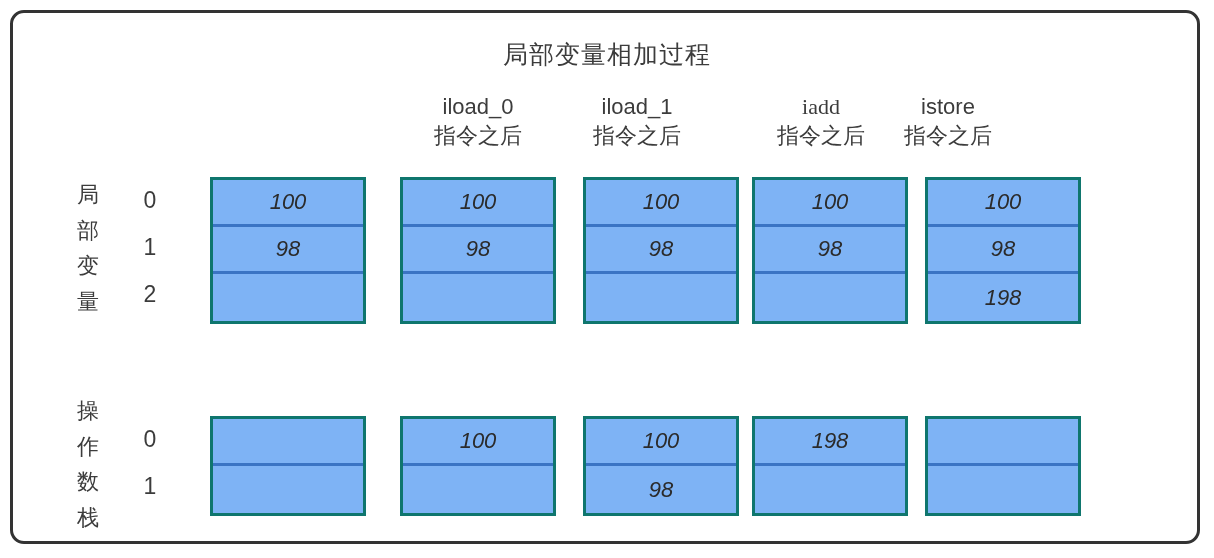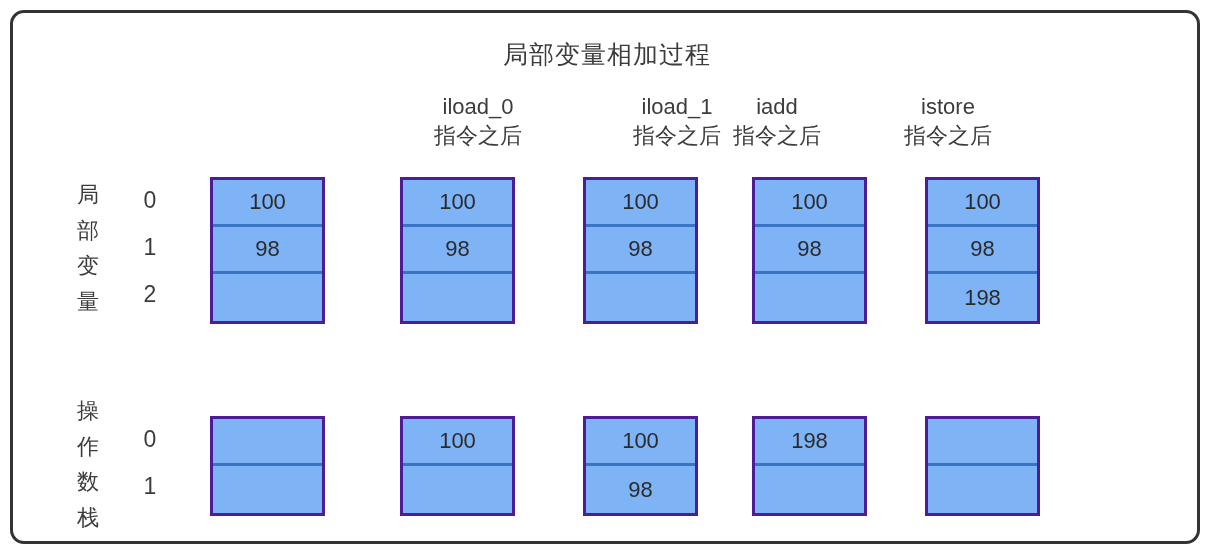--- a/index.html
+++ b/index.html
@@ -68,24 +68,25 @@
     font-size: 23px;
     color: #3c3c3c;
   }
   .index-col .idx {
     height: 47px;
     line-height: 47px;
   }
 
   .vtable {
     position: absolute;
-    width: 115px;
+    width: 156px;
     box-sizing: border-box;
-    border: 3px solid #4c1d95;
+    border: 3px solid #0f766e;
     background: #7eb3f5;
+    font-style: italic;
   }
   .vcell {
     height: 47px;
     box-sizing: border-box;
     border-bottom: 3px solid #3a74c4;
     display: flex;
     align-items: center;
     justify-content: center;
     font-size: 22px;
     color: #2b2b2b;
@@ -99,25 +100,25 @@
 <div id="canvas">
 
   <div id="frame"></div>
 
   <div id="title">局部变量相加过程</div>
 
   <div class="col-header" style="left:383px; top:92px;">
     <span class="l1">iload_0</span>
     <span class="l2">指令之后</span>
   </div>
-  <div class="col-header" style="left:582px; top:92px;">
+  <div class="col-header" style="left:542px; top:92px;">
     <span class="l1">iload_1</span>
     <span class="l2">指令之后</span>
   </div>
-  <div class="col-header" style="left:682px; top:92px;">
+  <div class="col-header" style="left:726px; top:92px;font-family:Liberation Serif, serif;">
     <span class="l1">iadd</span>
     <span class="l2">指令之后</span>
   </div>
   <div class="col-header" style="left:853px; top:92px;">
     <span class="l1">istore</span>
     <span class="l2">指令之后</span>
   </div>
 
   <div class="group-label" style="left:68px; top:177px;">
     <span>局</span>

